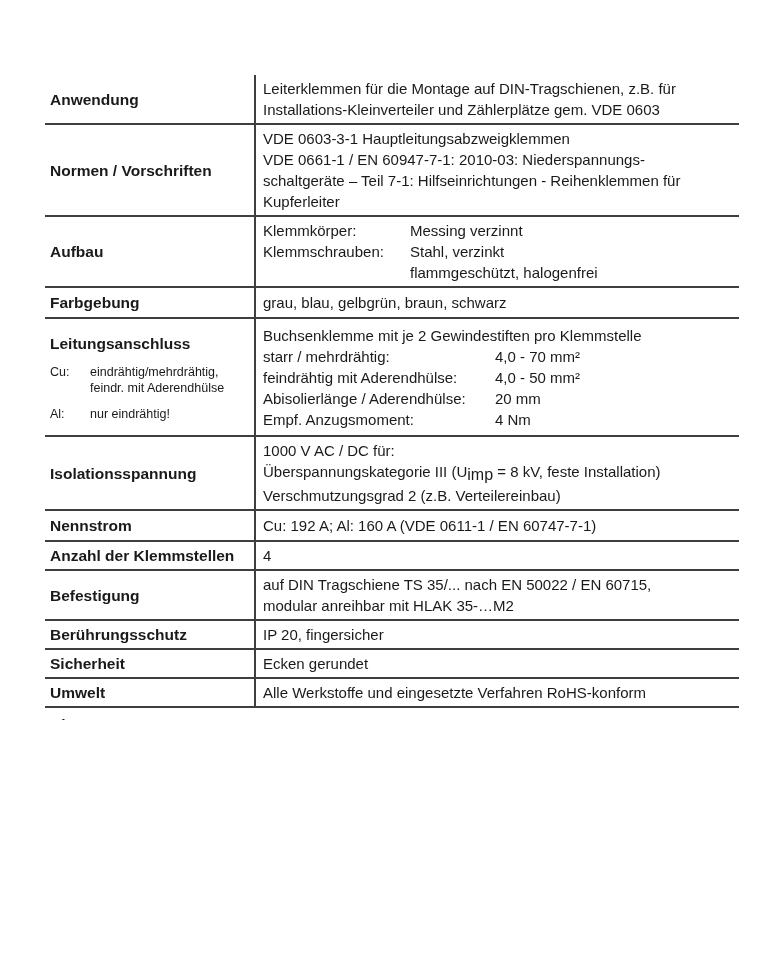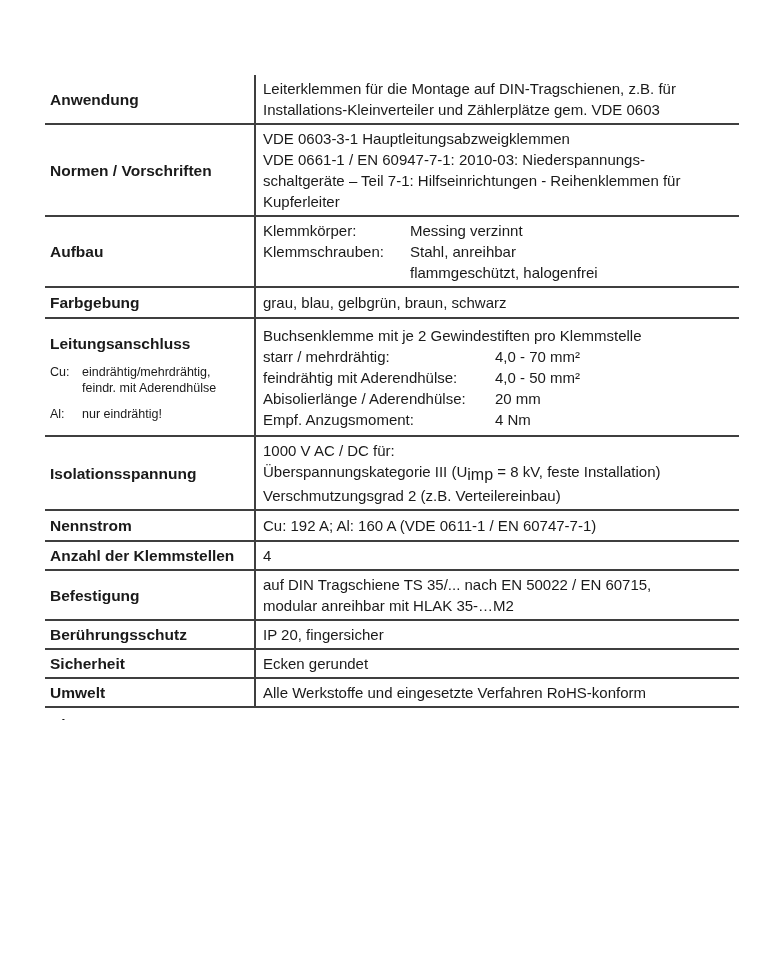--- a/index.html
+++ b/index.html
@@ -16,21 +16,21 @@
     padding:3px 4px 3px 5px; display:flex; flex-direction:column; justify-content:center;
   }
   .lcell.top { justify-content:flex-start; padding-top:14px; }
   .lcell.noborder { border-right:none; justify-content:flex-start; padding-top:6px; }
   .vcell { flex:1; padding:3px 6px 3px 7px; display:flex; flex-direction:column; justify-content:center; }
   .label { font-weight:bold; font-size:15.5px; }
   .prelines { white-space:pre-line; }
   .kv { display:grid; grid-template-columns:147px 1fr; }
   .kv2 { display:grid; grid-template-columns:232px 1fr; }
   .notes { margin-top:10px; font-size:12.5px; line-height:16px; }
-  .note-row { display:grid; grid-template-columns:32px 1fr; margin-bottom:10px; white-space:pre-line; }
+  .note-row { display:grid; grid-template-columns:32px 1fr; margin-bottom:10px; white-space:pre-line;gap:8px; }
   .sub { font-size:16px; vertical-align:-3px; }
   .pad-row .vcell { padding-top:4px; padding-bottom:4px; }
   .drawings { display:flex; align-items:flex-start; gap:34px; padding:6px 0 0 28px; }
   .dim-text { font-size:9.5px; fill:#4a4a4a; font-family:"Liberation Sans", sans-serif; }
   .draw { stroke:#6b6b6b; stroke-width:1.1; fill:none; }
   .draw-thin { stroke:#8a8a8a; stroke-width:0.8; fill:none; }
   .hatch { stroke:#3c3c3c; stroke-width:5; stroke-dasharray:4 2.5; fill:none; }
   .arrow { fill:#6b6b6b; stroke:none; }
   .logo { position:absolute; left:30px; top:888px; display:flex; align-items:center; gap:25px; }
   .logo-text { font-weight:bold; font-size:42px; letter-spacing:-1px; color:#1d1d1f; line-height:64px; }
@@ -67,21 +67,21 @@
       <div class="lcell">
           <div class="label">Aufbau</div>
         </div>
       <div class="vcell">
         <div class="kv">
             <span>Klemmkörper:</span>
             <span>Messing verzinnt</span>
           </div>
         <div class="kv">
             <span>Klemmschrauben:</span>
-            <span>Stahl, anreihbar</span>
+            <span>Stahl, verzinkt</span>
           </div>
         <div class="kv">
             <span></span>
             <span>flammgeschützt, halogenfrei</span>
           </div>
       </div>
     </div>
 
     <div class="trow pad-row">
       <div class="lcell">

